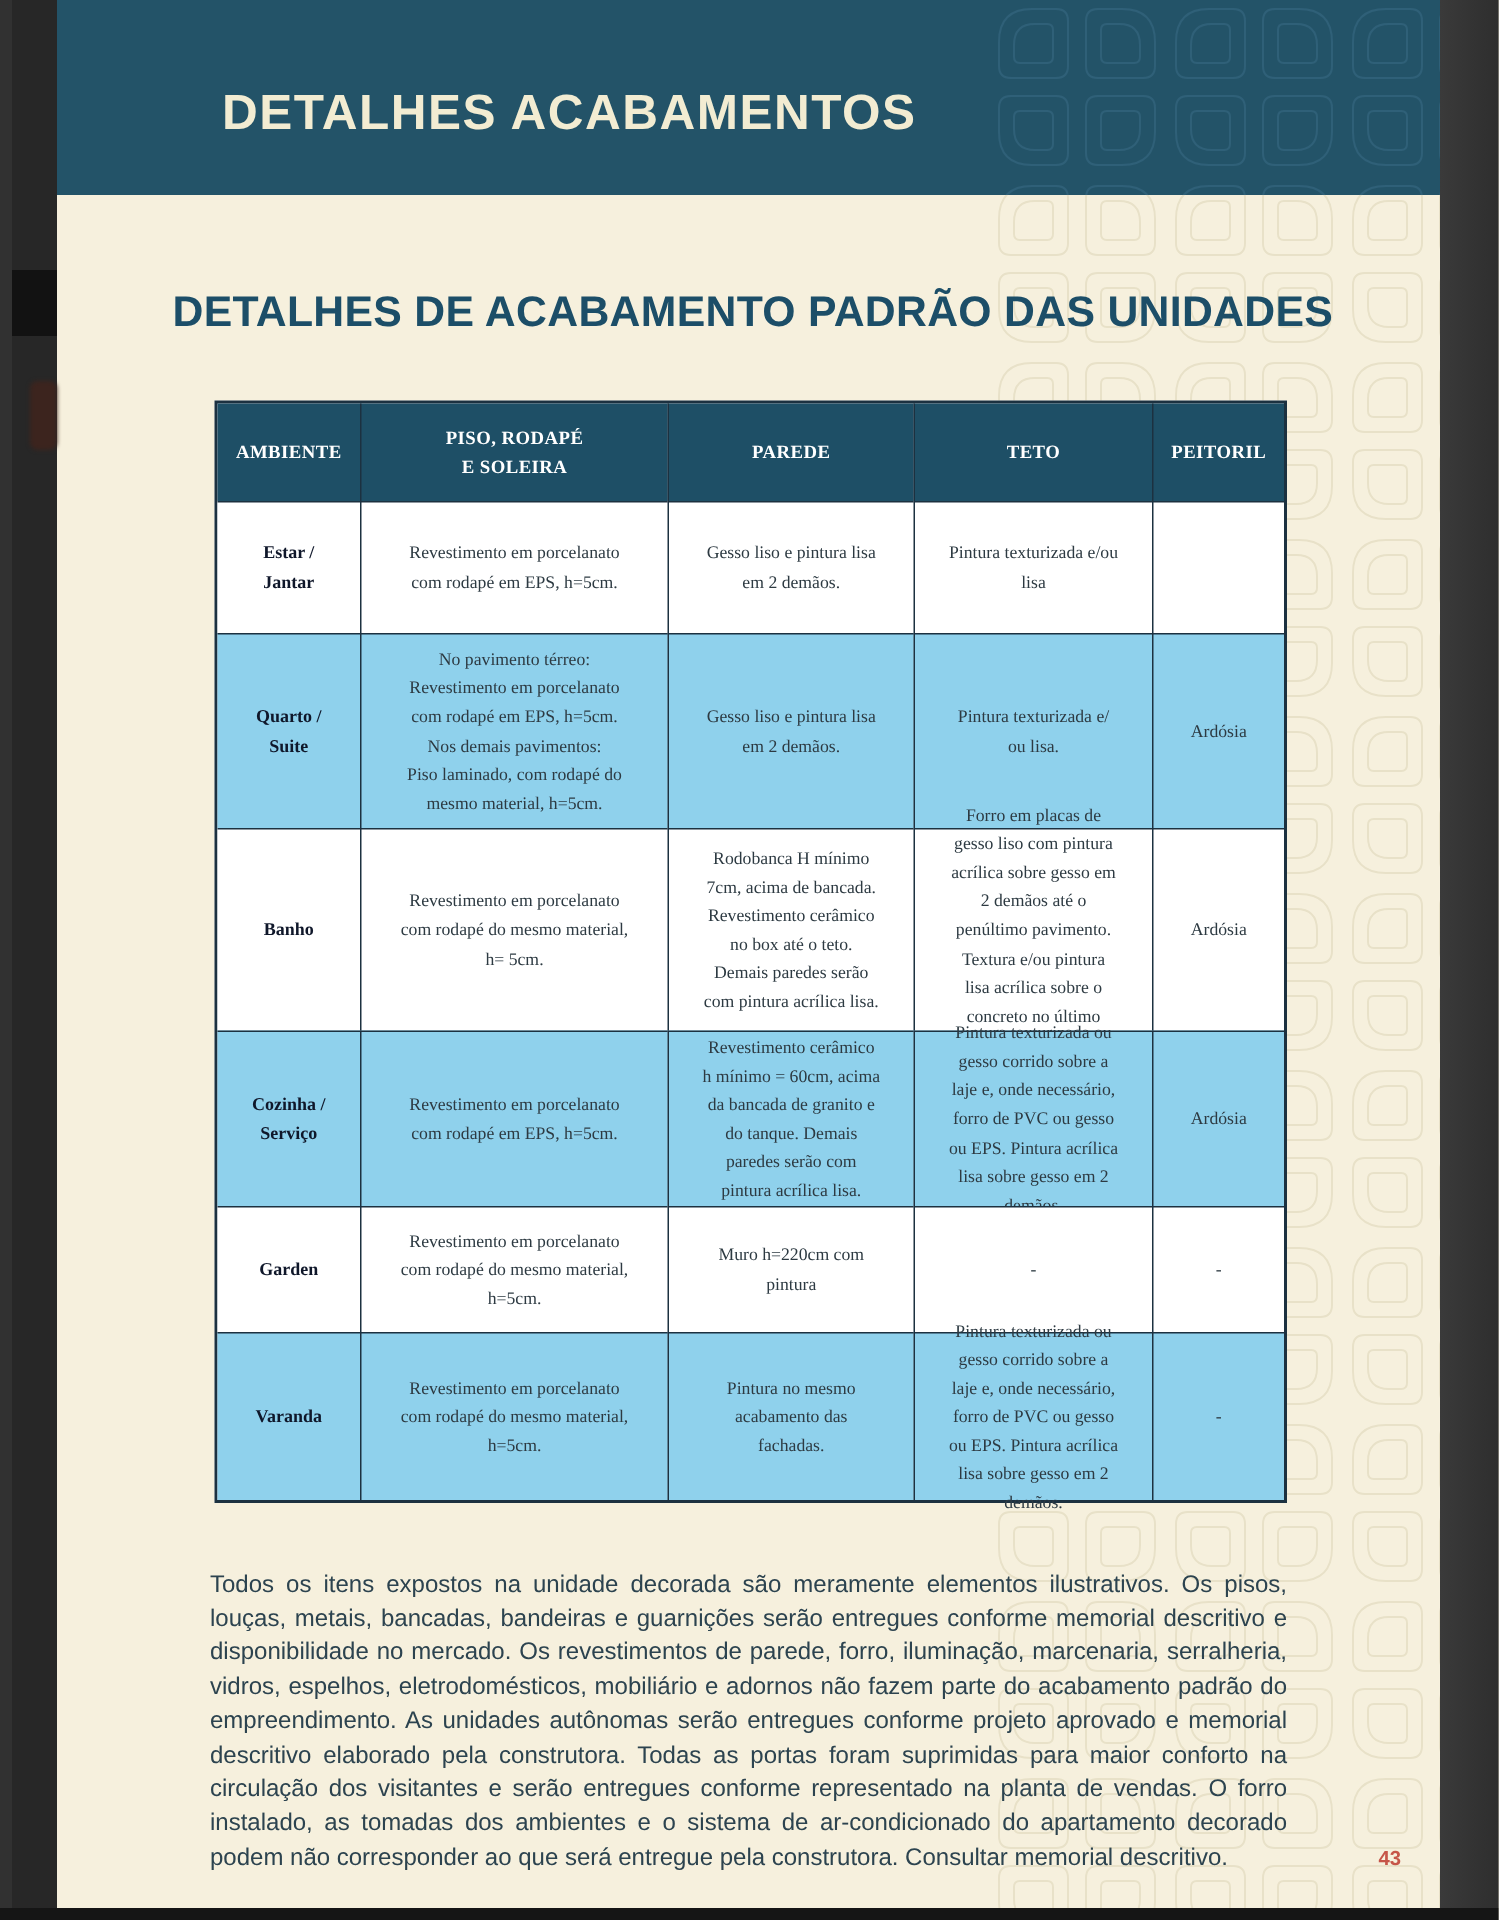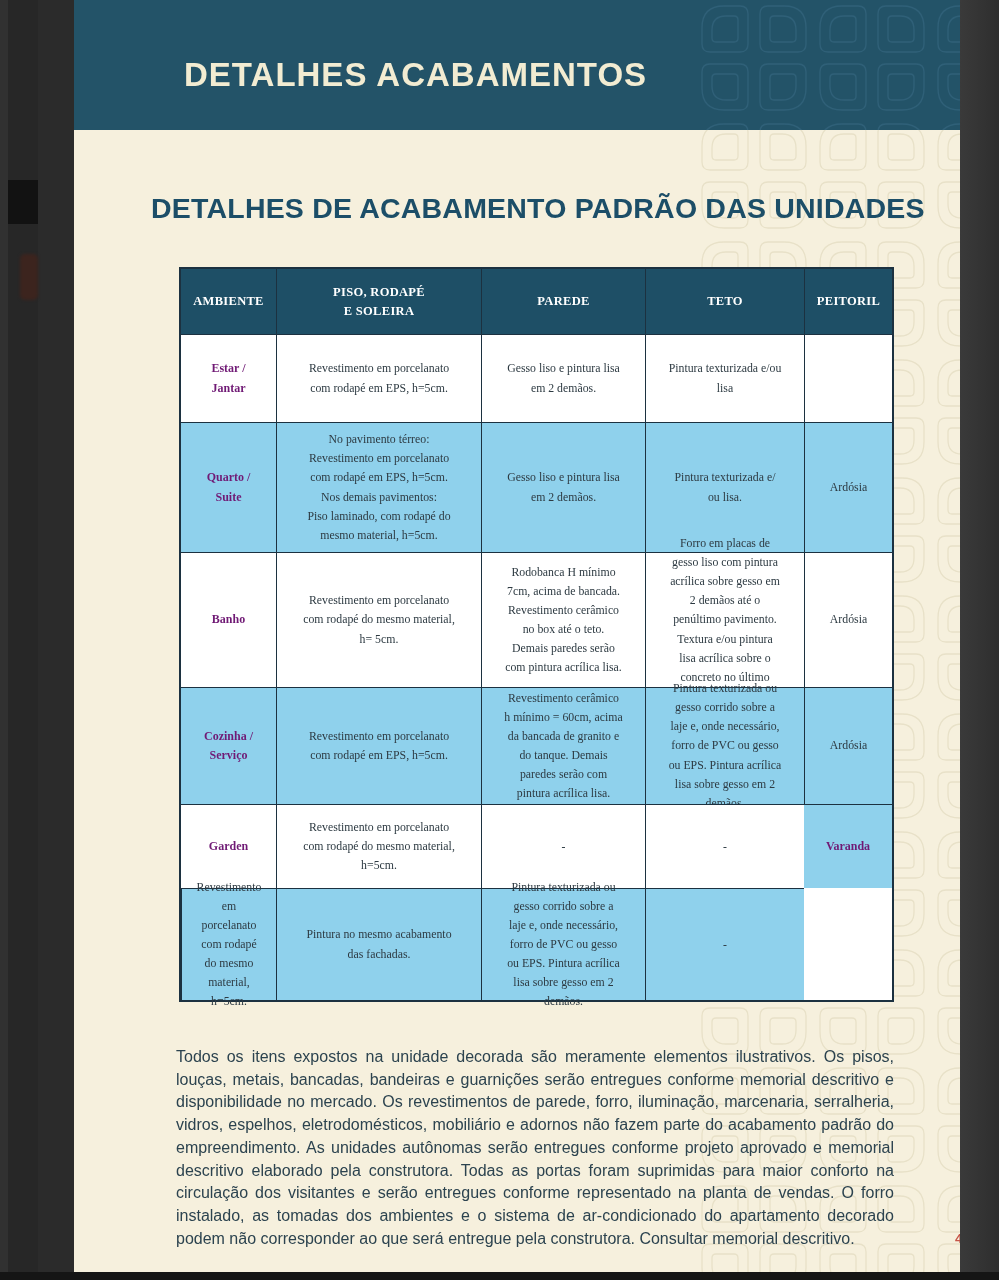--- a/index.html
+++ b/index.html
@@ -38,21 +38,21 @@
     position:absolute;right:0;top:0;width:39px;height:1280px;
     background:linear-gradient(90deg,#3a3a3a,#2e2e2e);
     z-index:5;
   }
   .bottom-strip{
     position:absolute;left:0;bottom:0;width:999px;height:8px;
     background:#151515;z-index:6;
   }
   .page{
     position:absolute;left:38px;top:0;width:922px;height:1272px;
-    background:var(--cream);overflow:hidden;margin-left:36px;
+    background:var(--cream);overflow:hidden;
   }
   .teal-band{
     position:absolute;left:0;top:0;width:100%;height:130px;
     background:var(--teal);z-index:1;
   }
   .motif-svg{
     position:absolute;right:0;top:0;z-index:2;pointer-events:none;
   }
   .page-header-title{
     position:absolute;left:110px;top:56px;z-index:3;
@@ -78,21 +78,21 @@
     color:#fff;font-weight:bold;font-size:12.5px;letter-spacing:0.3px;
     display:flex;align-items:center;justify-content:center;
     text-align:center;white-space:pre-line;line-height:1.45;
     padding:4px 6px;
   }
   .td{
     display:flex;align-items:center;justify-content:center;
     text-align:center;font-size:11.8px;line-height:1.62;
     padding:6px 22px;white-space:pre-line;color:#2d3a42;
   }
-  .td.amb{font-weight:bold;color:#701a75;padding:6px 4px;font-size:12px;}
+  .td.amb{font-weight:bold;color:#0f172a;padding:6px 4px;font-size:12px;}
   .row-white{background:#ffffff;}
   .row-blue{background:var(--lightblue);}
   .bl{border-left:1px solid var(--border);}
   .bt{border-top:1px solid var(--border);}
   .disclaimer{
     position:absolute;left:102px;top:1046px;width:718px;z-index:3;
     color:#2c434f;font-size:16px;line-height:1.42;
     text-align:justify;font-weight:500;
   }
   .page-number{
@@ -167,20 +167,21 @@
       <div class="td row-white bl bt">Forro em placas de gesso liso com pintura acrílica sobre gesso em 2 demãos até o penúltimo pavimento. Textura e/ou pintura lisa acrílica sobre o concreto no último pavimento.</div>
       <div class="td row-white bl bt">Ardósia</div>
       <div class="td row-blue amb bt">Cozinha /
 Serviço</div>
       <div class="td row-blue bl bt">Revestimento em porcelanato com rodapé em EPS, h=5cm.</div>
       <div class="td row-blue bl bt">Revestimento cerâmico h mínimo = 60cm, acima da bancada de granito e do tanque. Demais paredes serão com pintura acrílica lisa.</div>
       <div class="td row-blue bl bt">Pintura texturizada ou gesso corrido sobre a laje e, onde necessário, forro de PVC ou gesso ou EPS. Pintura acrílica lisa sobre gesso em 2 demãos.</div>
       <div class="td row-blue bl bt">Ardósia</div>
       <div class="td row-white amb bt">Garden</div>
       <div class="td row-white bl bt">Revestimento em porcelanato com rodapé do mesmo material, h=5cm.</div>
+      <div class="td row-white bl bt">Muro h=220cm com pintura</div>
       <div class="td row-white bl bt">-</div>
       <div class="td row-white bl bt">-</div>
       <div class="td row-blue amb bt">Varanda</div>
       <div class="td row-blue bl bt">Revestimento em porcelanato com rodapé do mesmo material, h=5cm.</div>
       <div class="td row-blue bl bt">Pintura no mesmo acabamento das fachadas.</div>
       <div class="td row-blue bl bt">Pintura texturizada ou gesso corrido sobre a laje e, onde necessário, forro de PVC ou gesso ou EPS. Pintura acrílica lisa sobre gesso em 2 demãos.</div>
       <div class="td row-blue bl bt">-</div>
     </div>
 
   <p class="disclaimer">Todos os itens expostos na unidade decorada são meramente elementos ilustrativos. Os pisos, louças, metais, bancadas, bandeiras e guarnições serão entregues conforme memorial descritivo e disponibilidade no mercado. Os revestimentos de parede, forro, iluminação, marcenaria, serralheria, vidros, espelhos, eletrodomésticos, mobiliário e adornos não fazem parte do acabamento padrão do empreendimento. As unidades autônomas serão entregues conforme projeto aprovado e memorial descritivo elaborado pela construtora. Todas as portas foram suprimidas para maior conforto na circulação dos visitantes e serão entregues conforme representado na planta de vendas. O forro instalado, as tomadas dos ambientes e o sistema de ar-condicionado do apartamento decorado podem não corresponder ao que será entregue pela construtora. Consultar memorial descritivo.</p>

